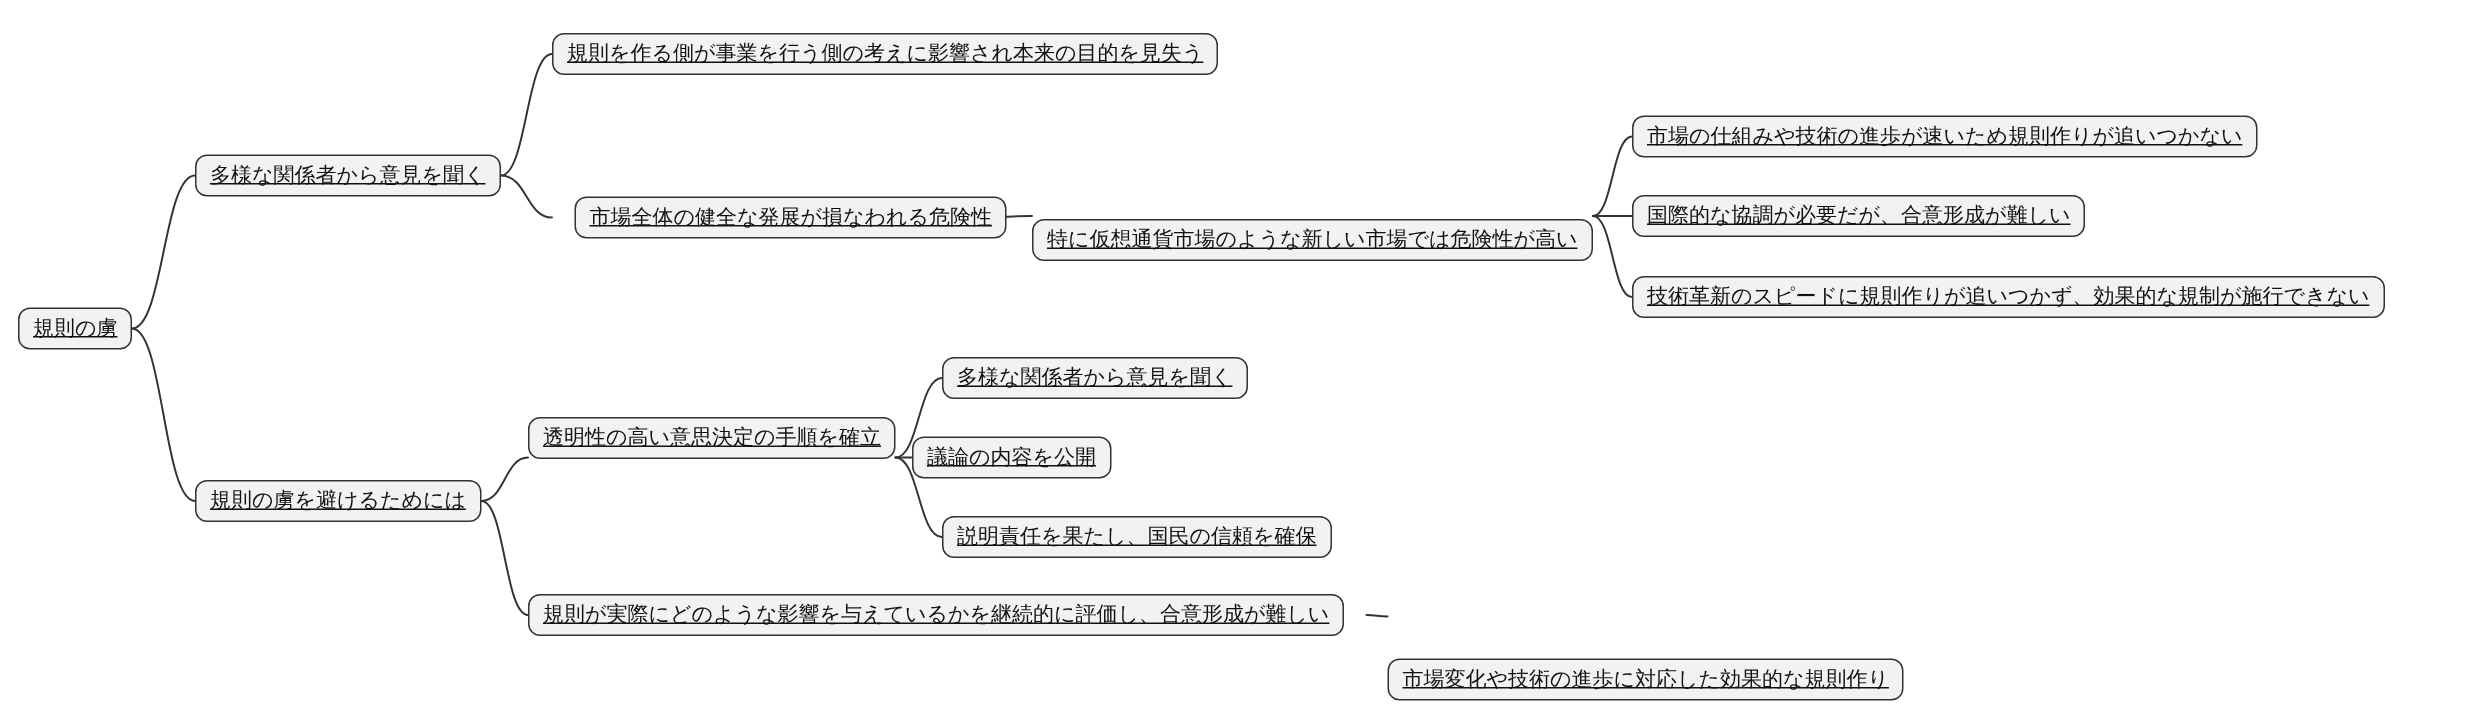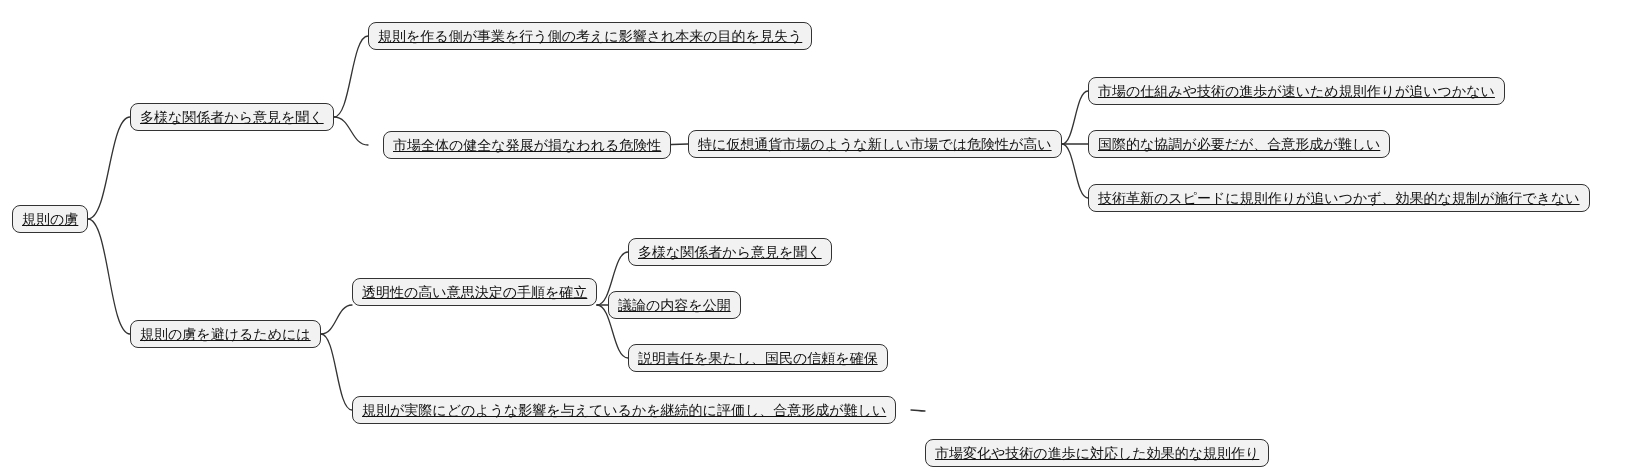--- a/index.html
+++ b/index.html
@@ -65,21 +65,21 @@
       <path d="M597,305 C612.5,305 612.5,358 628,358"></path>
       <path d="M321,334 C336.5,334 336.5,410 352,410"></path>
       <path d="M911,410 C918,410 918,411 925,411"></path>
     </svg>
 
   <div class="node" id="r" style="left:12px;  top:205px;">規則の虜</div>
 
   <div class="node" id="b1" style="left:130px; top:103px;">多様な関係者から意見を聞く</div>
   <div class="node" id="b1c1" style="left:368px; top:22px;">規則を作る側が事業を行う側の考えに影響され本来の目的を見失う</div>
   <div class="node" id="b1c2" style="left:383px; top:131px;">市場全体の健全な発展が損なわれる危険性</div>
-  <div class="node" id="g1" style="left:688px; top:130px;">特に仮想通貨市場のような新しい市場では危険性が高い</div>
+  <div class="node" id="g1" style="left:688px; top:146px;">特に仮想通貨市場のような新しい市場では危険性が高い</div>
   <div class="node" id="gg1" style="left:1088px; top:77px;">市場の仕組みや技術の進歩が速いため規則作りが追いつかない</div>
   <div class="node" id="gg2" style="left:1088px; top:130px;">国際的な協調が必要だが、合意形成が難しい</div>
   <div class="node" id="gg3" style="left:1088px; top:184px;">技術革新のスピードに規則作りが追いつかず、効果的な規制が施行できない</div>
 
   <div class="node" id="b2" style="left:130px; top:320px;">規則の虜を避けるためには</div>
   <div class="node" id="b2c1" style="left:352px; top:278px;">透明性の高い意思決定の手順を確立</div>
   <div class="node" id="h1" style="left:628px; top:238px;">多様な関係者から意見を聞く</div>
   <div class="node" id="h2" style="left:608px; top:291px;">議論の内容を公開</div>
   <div class="node" id="h3" style="left:628px; top:344px;">説明責任を果たし、国民の信頼を確保</div>
   <div class="node" id="b2c2" style="left:352px; top:396px;">規則が実際にどのような影響を与えているかを継続的に評価し、合意形成が難しい</div>

